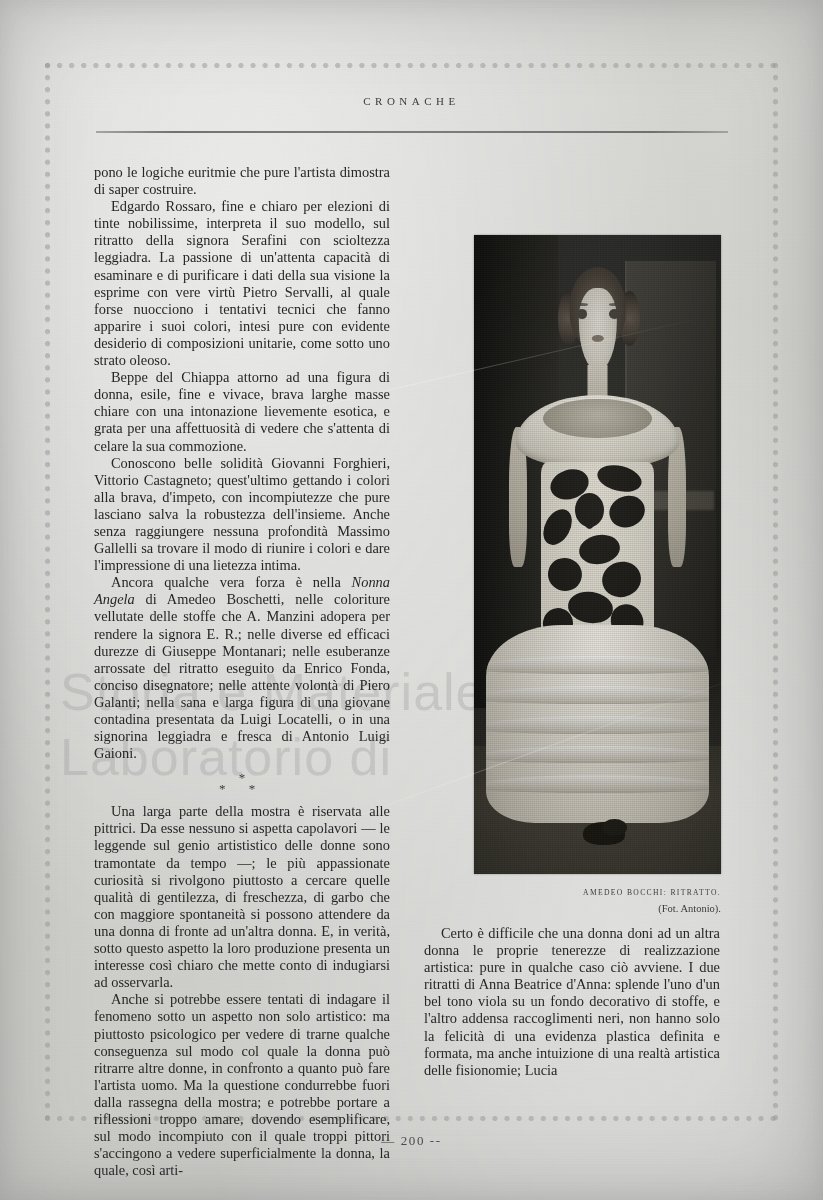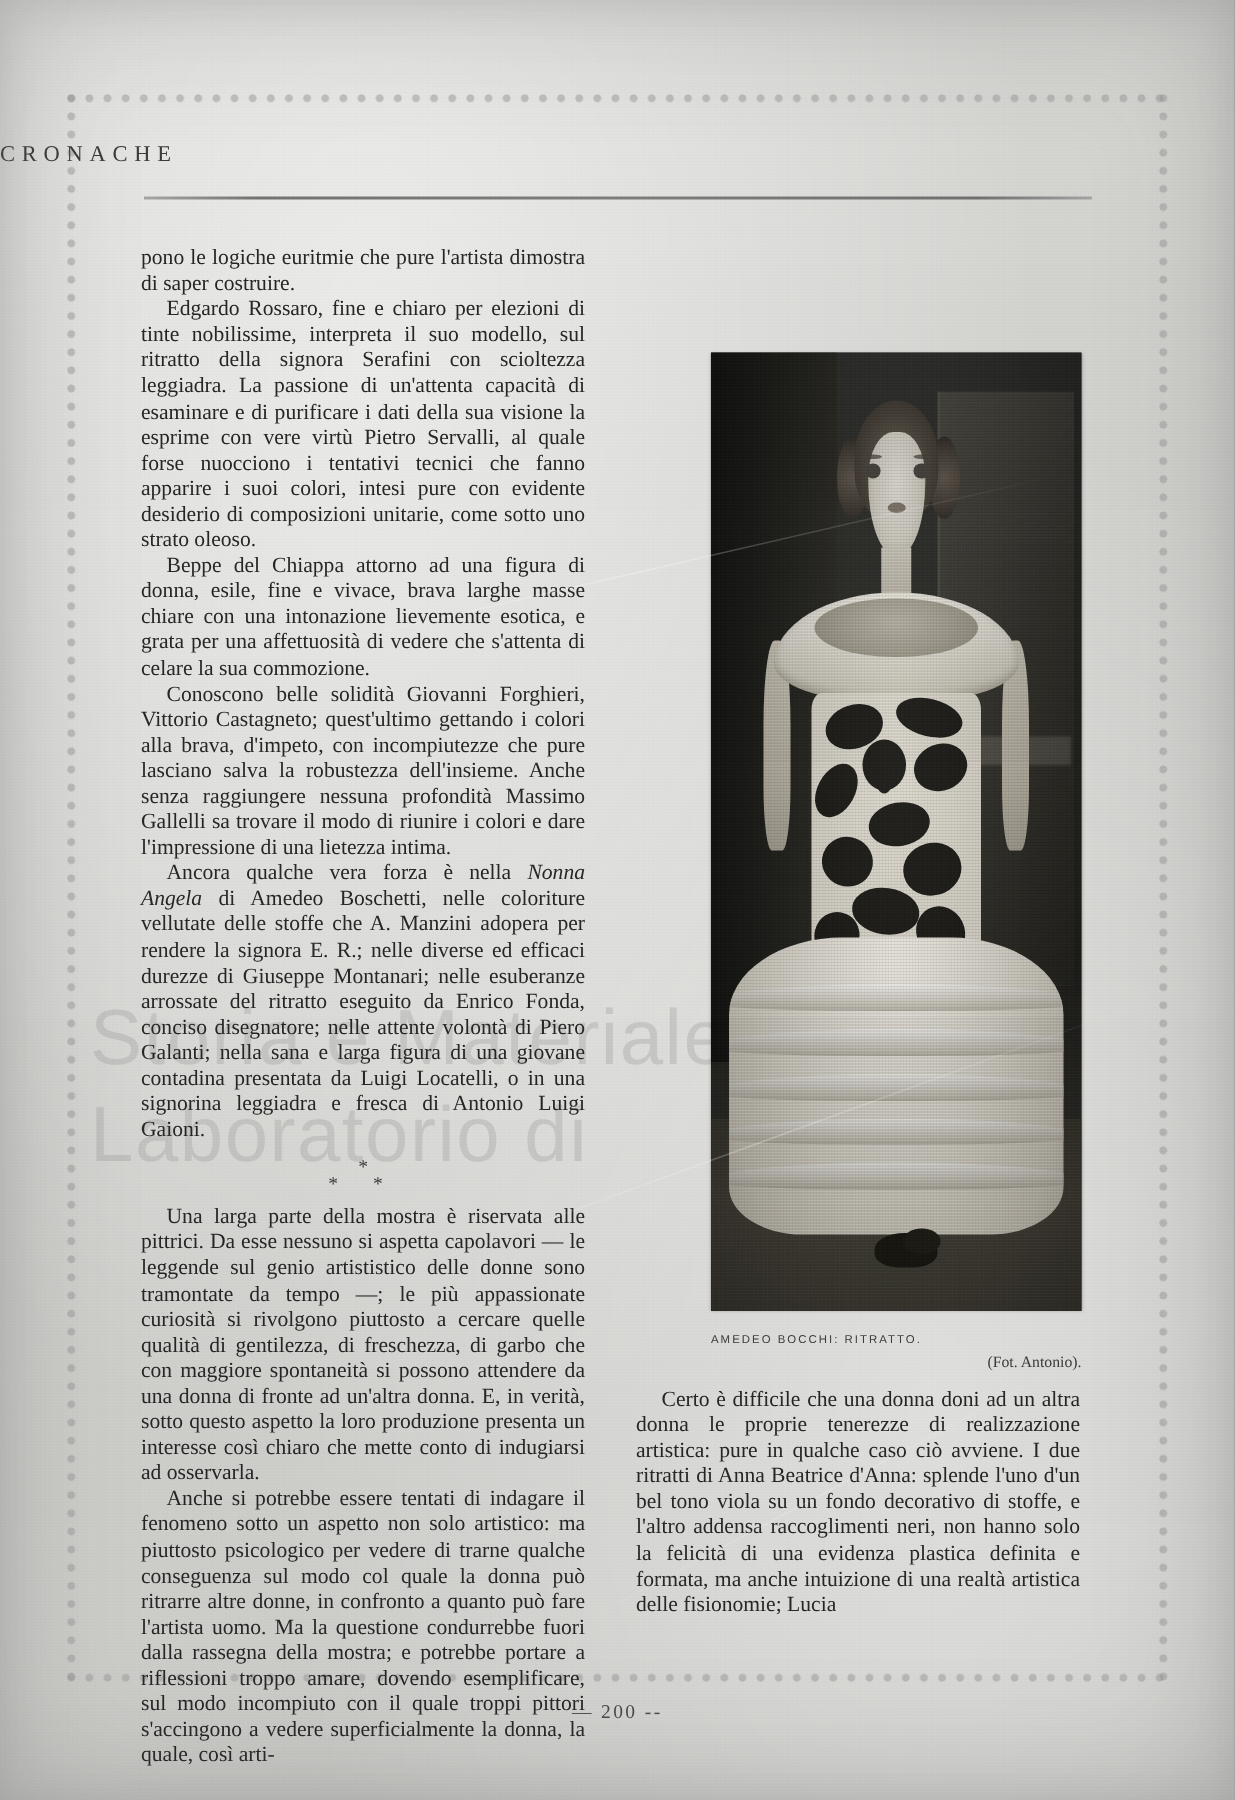--- a/index.html
+++ b/index.html
@@ -91,23 +91,23 @@
   .dots-h.top { top: 0; }
   .dots-h.bottom { bottom: 0; }
   .dots-v.left { left: 0; }
   .dots-v.right { right: 0; }
 
   
   .header-title {
     position: absolute;
     left: 0; right: 0;
     top: 95px;
-    text-align: left;
+    text-align: center;
     font-family: "Liberation Serif", serif;
-    font-size: 15px;
+    font-size: 11px;
     letter-spacing: 4.5px;
     color: #3a3a3a;
   }
   .header-rule {
     position: absolute;
     left: 96px;
     top: 131px;
     width: 632px;
     height: 2px;
     background: linear-gradient(to right, #9b9b9b 0%, #5d5d5d 12%, #6b6b6b 50%, #5d5d5d 88%, #9b9b9b 100%);
@@ -336,22 +336,22 @@
   .photo .softfog {
     position: absolute; inset: 0;
     background: radial-gradient(ellipse at 50% 40%, rgba(255,255,255,0.06) 0%, rgba(0,0,0,0.18) 78%, rgba(0,0,0,0.30) 100%);
   }
 
   .caption {
     position: absolute;
     left: 474px;
     top: 888px;
     width: 247px;
-    text-align: left;
-    font-family: Liberation Sans, sans-serif;
+    text-align: right;
+    font-family: Liberation Serif, serif;
     font-size: 7.6px;
     letter-spacing: 1.35px;
     color: #3c3c3c;
   }
   .photocredit {
     position: absolute;
     left: 474px;
     top: 903px;
     width: 247px;
     text-align: right;

